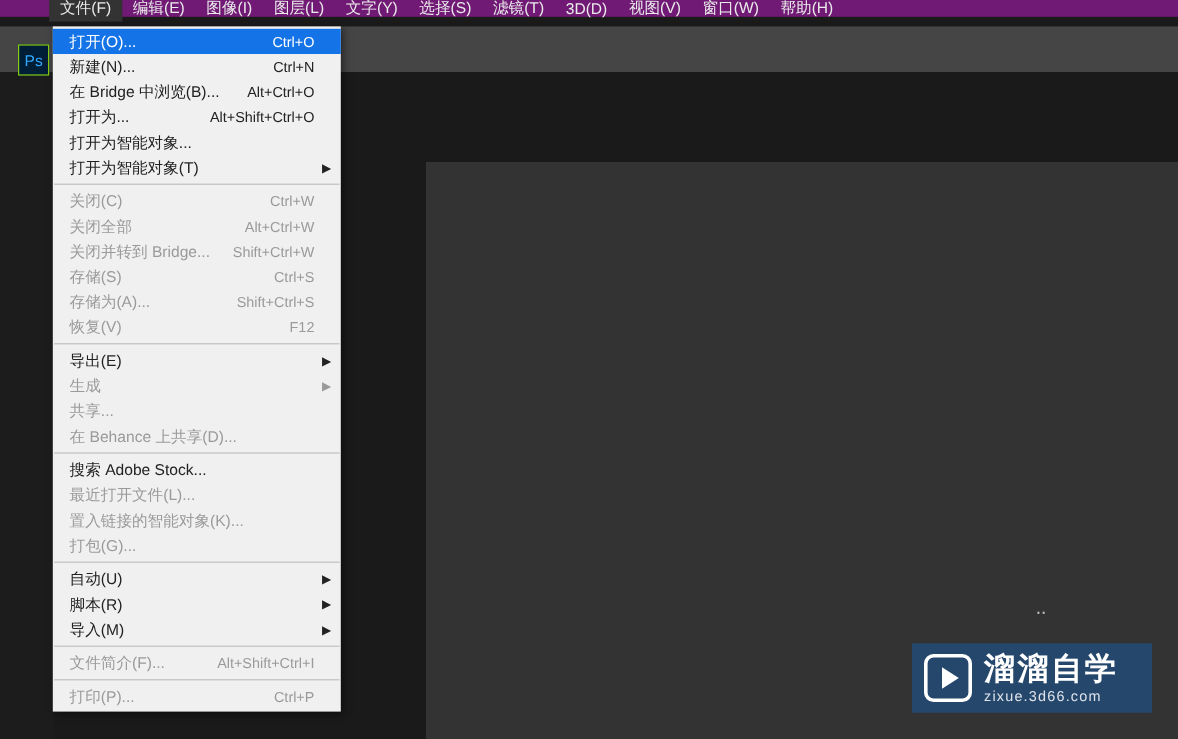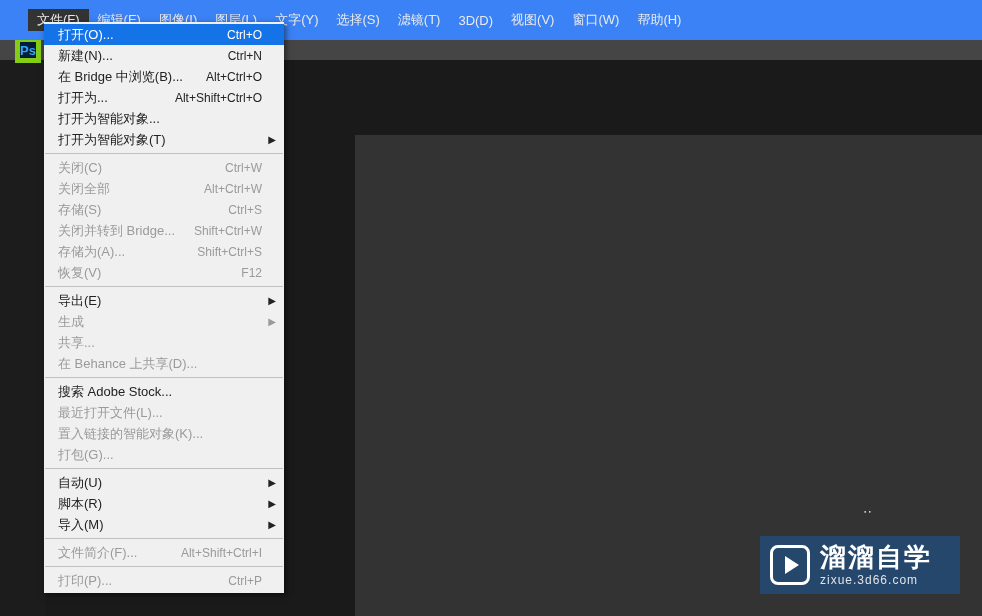--- a/index.html
+++ b/index.html
@@ -9,25 +9,25 @@
     font-family: "Microsoft YaHei", Arial, sans-serif;
     font-size: 13px;
     color: #e6e6e6;
     overflow: hidden;
     position: relative;
   }
 
   .menubar {
     position: absolute;
     top: 0; left: 0; right: 0;
-    height: 40px;
-    background: #3b82f6;
+    height: 14px;
+    background: #701a75;
     display: flex;
     align-items: center;
-    padding-left: 28px;
+    padding-left: 41px;
     z-index: 10;
   }
   .menubar-item {
     padding: 2px 9px;
     color: #eaeaea;
     font-size: 13px;
     cursor: default;
   }
   .menubar-item.active {
     background: #333333;
@@ -45,25 +45,25 @@
     top: 60px; left: 0;
     width: 45px; bottom: 0;
     background: #1c1c1c;
   }
 
   .ps-logo {
     position: absolute;
     top: 37px; left: 15px;
     width: 26px; height: 26px;
     background: #001e36;
-    border: 5px solid #84cc16;
+    border: 1px solid #84cc16;
     display: flex;
     align-items: center; justify-content: center;
     color: #31a8ff;
-    font-weight: bold;
+    font-weight: normal;
     font-size: 13px;
     z-index: 5;
   }
 
   .canvas-area {
     position: absolute;
     top: 135px; left: 355px;
     right: 0; bottom: 0;
     background: #333333;
   }
@@ -195,26 +195,26 @@
     <div class="separator"></div>
     <div class="dropdown-item disabled">
       <span>关闭(C)</span>
       <span class="shortcut">Ctrl+W</span>
     </div>
     <div class="dropdown-item disabled">
       <span>关闭全部</span>
       <span class="shortcut">Alt+Ctrl+W</span>
     </div>
     <div class="dropdown-item disabled">
+      <span>关闭并转到 Bridge...</span>
+      <span class="shortcut">Shift+Ctrl+W</span>
+    </div>
+    <div class="dropdown-item disabled">
       <span>存储(S)</span>
       <span class="shortcut">Ctrl+S</span>
-    </div>
-    <div class="dropdown-item disabled">
-      <span>关闭并转到 Bridge...</span>
-      <span class="shortcut">Shift+Ctrl+W</span>
     </div>
     <div class="dropdown-item disabled">
       <span>存储为(A)...</span>
       <span class="shortcut">Shift+Ctrl+S</span>
     </div>
     <div class="dropdown-item disabled">
       <span>恢复(V)</span>
       <span class="shortcut">F12</span>
     </div>
     <div class="separator"></div>

